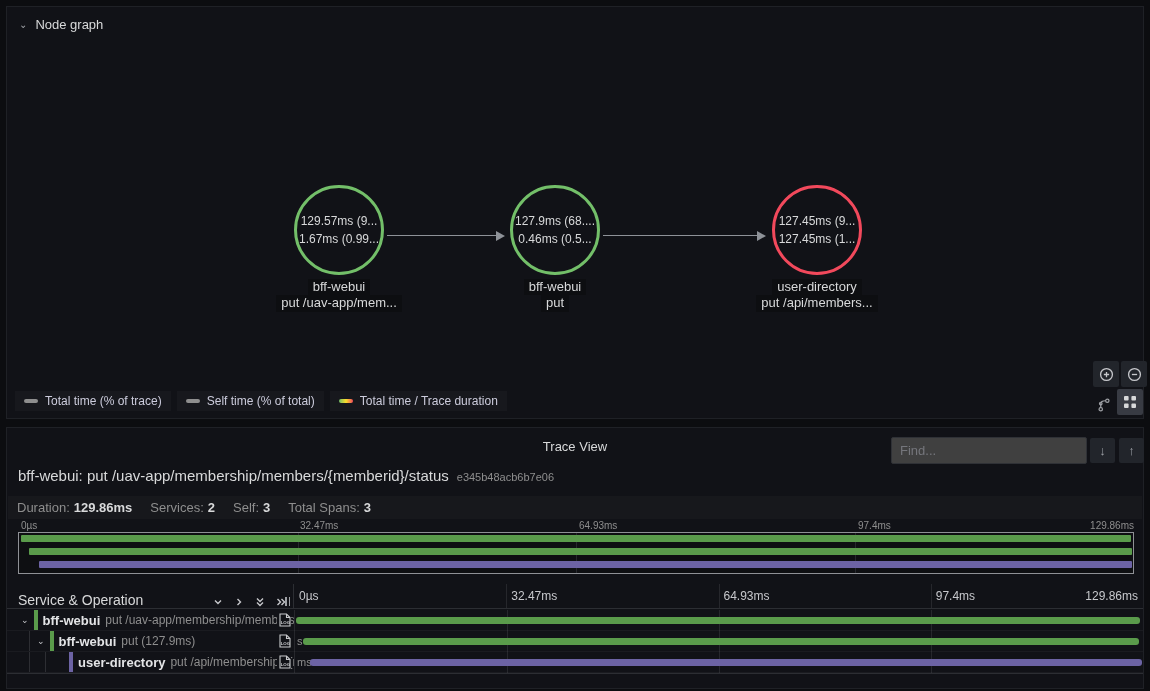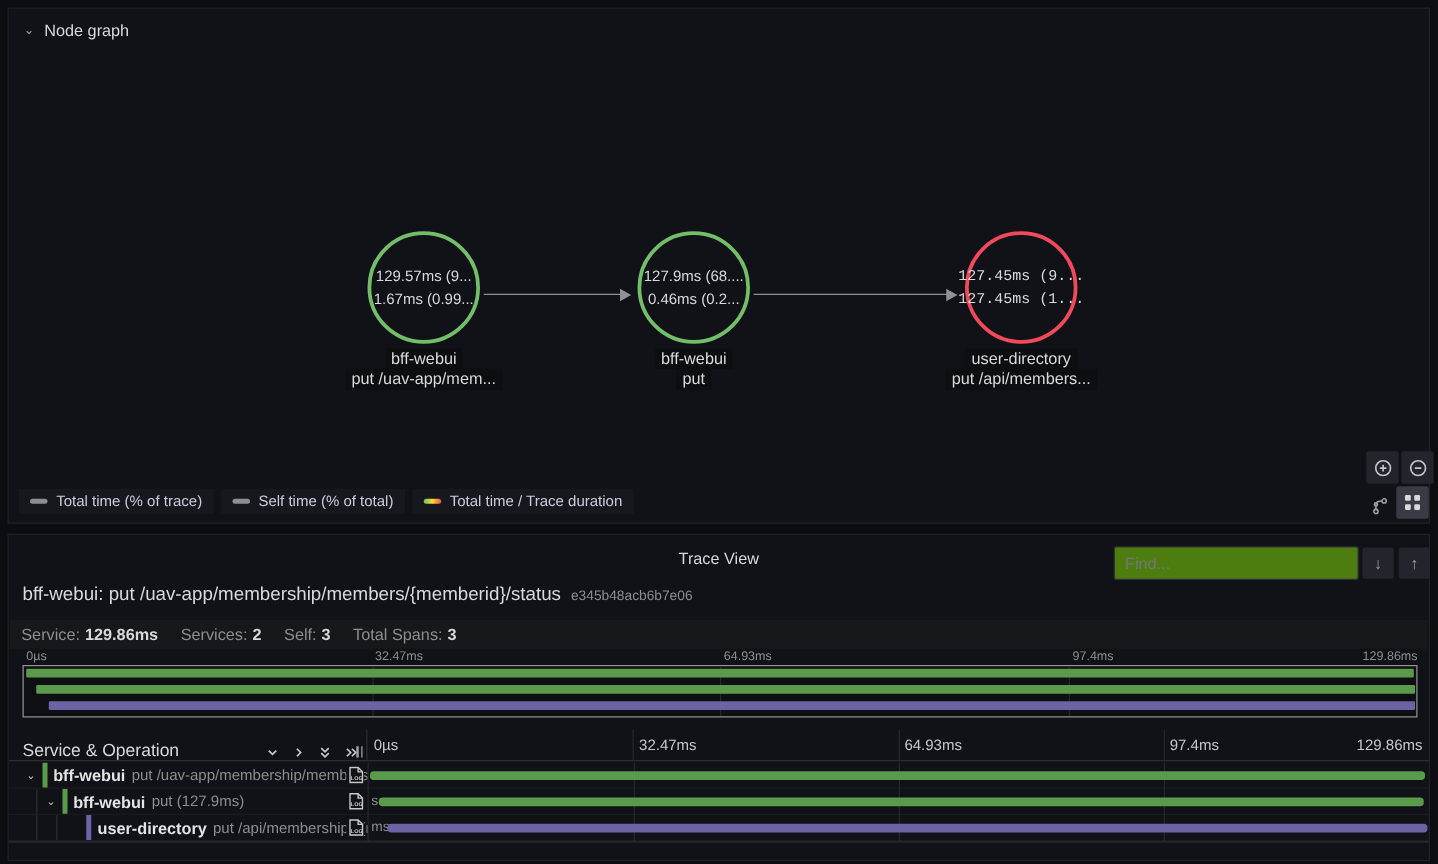--- a/index.html
+++ b/index.html
@@ -30,21 +30,21 @@
   .ng-legend { position:absolute; left:8px; bottom:7px; display:flex; gap:6px; align-items:center; }
   .legend-item { display:flex; align-items:center; gap:7px; font-size:12px; color:#ccccdc; background:#17181d; padding:3px 9px; }
   .swatch { width:14px; height:4px; border-radius:2px; }
   .ctl-btn { position:absolute; width:26px; height:26px; background:#22252b; border-radius:2px;
              display:flex; align-items:center; justify-content:center; cursor:pointer; }
   .ctl-plain { background:transparent; }
   .ctl-active { background:#383b43; }
 
   
   .tv-title { position:absolute; top:11px; left:0; width:100%; text-align:center; font-size:13px; color:#d8d9da; }
-  .find-input { position:absolute; left:884px; top:9px; width:196px; height:27px; background:#4d7c0f;
+  .find-input { position:absolute; left:884px; top:9px; width:196px; height:27px; background:#404040;
                 border:1px solid #2f3136; border-radius:2px; color:#d8d9da; font-size:13px; padding:0 8px;
                 font-family:"Liberation Sans", sans-serif; }
   .find-input::placeholder { color:#75767c; }
   .arrow-btn { position:absolute; top:10px; width:25px; height:25px; background:#22252b; border-radius:2px;
                display:flex; align-items:center; justify-content:center; color:#9da0a6; font-size:13px; cursor:pointer; }
   .trace-title { position:absolute; left:11px; top:39px; font-size:15px; color:#d8d9da; white-space:nowrap; }
   .trace-id { font-size:11px; color:#8e8e8e; margin-left:8px; }
   .meta-row { position:absolute; left:1px; right:1px; top:68px; height:23px; background:#17181c;
               display:flex; align-items:center; gap:18px; padding:0 9px; font-size:13px; color:#8e8e8e; }
   .meta-item b { color:#d8d9da; font-weight:700; margin-left:4px; }
@@ -101,28 +101,28 @@
     <div>129.57ms (9...</div>
     <div>1.67ms (0.99...</div>
   </div>
   <div class="node-label" style="left:222px;top:272px;">
     <span>bff-webui</span><br>
     <span>put /uav-app/mem...</span>
   </div>
 
   <div class="node" style="left:503px;top:178px;">
     <div>127.9ms (68....</div>
-    <div>0.46ms (0.2...</div>
+    <div>0.46ms (0.5...</div>
   </div>
   <div class="node-label" style="left:438px;top:272px;">
     <span>bff-webui</span><br>
     <span>put</span>
   </div>
 
-  <div class="node" style="left:765px;top:178px;border-color:#f2495c;font-family:Liberation Mono, monospace;">
+  <div class="node" style="left:765px;top:178px;border-color:#f2495c;">
     <div>127.45ms (9...</div>
     <div>127.45ms (1...</div>
   </div>
   <div class="node-label" style="left:700px;top:272px;">
     <span>user-directory</span><br>
     <span>put /api/members...</span>
   </div>
 
   <div class="ng-legend">
     <div class="legend-item">
@@ -177,21 +177,21 @@
   </div>
   <div class="arrow-btn" style="left:1112px;">
     <span>↑</span>
   </div>
 
   <div class="trace-title">
     <span>bff-webui: put /uav-app/membership/members/{memberid}/status</span><span class="trace-id">e345b48acb6b7e06</span>
   </div>
 
   <div class="meta-row">
-    <span class="meta-item"><span>Service:</span><b>129.86ms</b></span>
+    <span class="meta-item"><span>Duration:</span><b>129.86ms</b></span>
     <span class="meta-item"><span>Services:</span><b>2</b></span>
     <span class="meta-item"><span>Self:</span><b>3</b></span>
     <span class="meta-item"><span>Total Spans:</span><b>3</b></span>
   </div>
 
   <div class="minimap">
     <div class="mm-ticks">
       <span style="left:0;">0µs</span>
       <span style="left:25%;">32.47ms</span>
       <span style="left:50%;">64.93ms</span>

